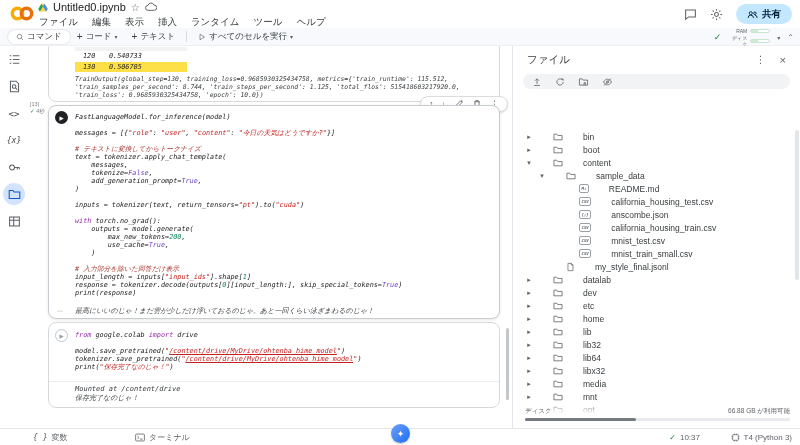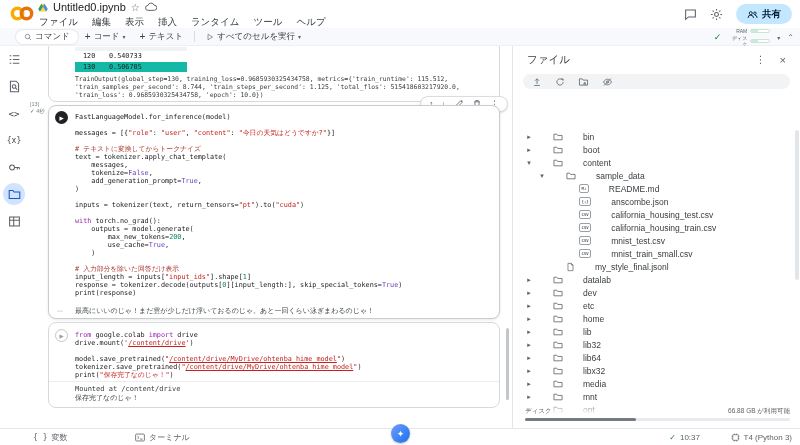--- a/index.html
+++ b/index.html
@@ -1,36 +1,36 @@
 <!DOCTYPE html>
 <html><head>
 <meta charset="utf-8">
 <style>
   * { margin:0; padding:0; box-sizing:border-box; }
   html,body { background:#fff; }
   .screen { position:relative; width:800px; height:445px; background:#fff; overflow:hidden;
             font-family:"Liberation Sans",sans-serif; color:#3c4043; }
-  .mono { font-family:"DejaVu Sans Mono","Liberation Mono",monospace; }
+  .mono { font-family:"DejaVu Sans Mono","Liberation Mono",monospace;font-style:italic; }
 
   
   .app-header { position:absolute; top:0; left:0; right:0; height:28px; background:#fff; }
   .logo { position:absolute; left:10px; top:5px; }
   .title-row { position:absolute; left:38px; top:1px; display:flex; align-items:center; gap:5px; }
   .nb-title { font-size:11px; color:#202124; }
   .star { font-size:10px; color:#5f6368; }
   .menu-row { position:absolute; left:32px; top:15px; display:flex; }
   .menu-item { font-size:9.5px; color:#3c4043; padding:1px 7px; border-radius:3px; cursor:pointer; }
   .hdr-right { position:absolute; right:8px; top:4px; display:flex; align-items:center; gap:13px; }
   .share-pill { display:flex; align-items:center; gap:4px; background:#c2e7ff; border-radius:11px;
                 height:20px; padding:0 11px; }
   .share-pill span { font-size:9.5px; color:#001d35; font-weight:bold; }
 
   
   .toolbar { position:absolute; top:28px; left:0; right:0; height:18px; background:#f7f9fc;
-             border-bottom:1px solid #eef0f3; display:flex; align-items:center; padding-left:16px; }
+             border-bottom:1px solid #eef0f3; display:flex; align-items:center; padding-left:8px; }
   .cmd-pill { display:flex; align-items:center; gap:3px; background:#fff; border-radius:9px;
               height:14px; padding:0 8px; font-size:8.5px; color:#3c4043; box-shadow:0 0 0 1px #e8eaed; }
   .tb-btn { display:flex; align-items:center; gap:3px; font-size:8.5px; color:#3c4043; padding:0 7px; height:14px; }
   .caret { font-size:6px; color:#5f6368; }
   .tb-div { width:1px; height:11px; background:#dadce0; margin:0 4px; }
   .tb-right { position:absolute; right:6px; top:0; height:18px; display:flex; align-items:center; gap:7px; }
   .ram-w { display:flex; flex-direction:column; gap:1px; }
   .ram-row { display:flex; align-items:center; gap:3px; }
   .ram-row em { font-style:normal; font-size:5px; color:#5f6368; width:19px; text-align:right; }
   .meter { width:20px; height:4px; border:1px solid #c9e7cf; border-radius:2px; background:#fff; position:relative; }
@@ -57,21 +57,21 @@
   .play { position:absolute; left:6px; width:13px; height:13px; border-radius:50%; display:flex;
           align-items:center; justify-content:center; cursor:pointer; }
   .play.dark { background:#202124; color:#fff; font-size:5.5px; }
   .play.light { border:1px solid #c2c6ca; color:#9aa0a6; font-size:5.5px; }
   .gutter { position:absolute; left:2px; width:18px; font-size:5.5px; color:#80868b; line-height:7px; }
   .cell-toolbar { position:absolute; display:flex; align-items:center; gap:8px; background:#fff;
           border:1px solid #dadce0; border-radius:8px; height:16px; padding:0 8px;
           box-shadow:0 1px 2px rgba(60,64,67,.18); color:#5f6368; font-size:9px; }
   .out-text { font-size:7px; color:#3c4043; }
   .loss-row { display:flex; font-size:6.8px; color:#202124; height:10.5px; align-items:center; width:112px; }
-  .loss-row.alt { background:#14b8a6; }
+  .loss-row.alt { background:#fde047; }
   .loss-row b { font-weight:normal; width:34px; padding-left:8px; }
   .nb-scroll { position:absolute; right:3px; top:282px; width:3px; height:72px; background:#c4c7ca; border-radius:2px; }
 
   
   .panel { position:absolute; right:0; top:46px; width:288px; bottom:17px; background:#fff; border-left:1px solid #e2e5e9; }
   .panel-hd { display:flex; align-items:center; padding:7px 14px 4px 14px; }
   .panel-hd h2 { font-size:10.5px; color:#3c4043; font-weight:normal; flex:1; }
   .panel-hd .hicons { display:flex; gap:14px; color:#5f6368; font-size:10px; }
   .panel-tb { margin:3px 10px; height:15px; background:#f1f3f4; border-radius:8px; display:flex;
               align-items:center; gap:13px; padding-left:9px; }
@@ -301,21 +301,20 @@
       <div style="position:absolute; left:0; right:0; top:200px;">
         <span style="position:absolute; left:8px; top:1px; font-size:6px; color:#5f6368;">⋯</span>
         <div class="mono out-text" style="position:absolute; left:26px; top:0;">最高にいいのじゃ！まだ雲が少しだけ浮いておるのじゃ。あと一回くらい泳ぎまわるのじゃ！</div>
       </div>
     </div>
 
     <div class="cell" style="top:276px; height:86px;padding-left:17px;">
       <div class="play light" style="top:6px;">▶</div>
       <div class="mono" id="code3" style="position:absolute; left:26px; top:8px; right:4px;">
           <div class="code-line"><span class="tok-k">from</span><span class="tok-p"> google.colab </span><span class="tok-k">import</span><span class="tok-p"> drive</span></div>
-          <div class="code-line"><span class="tok-p">drive.mount(</span><span class="tok-s">'</span><span class="tok-l">/content/drive</span><span class="tok-s">'</span><span class="tok-p">)</span></div>
           <div class="code-line">&nbsp;</div>
           <div class="code-line"><span class="tok-p">model.save_pretrained(</span><span class="tok-s">"</span><span class="tok-l">/content/drive/MyDrive/ohtenba_hime_model</span><span class="tok-s">"</span><span class="tok-p">)</span></div>
           <div class="code-line"><span class="tok-p">tokenizer.save_pretrained(</span><span class="tok-s">"</span><span class="tok-l">/content/drive/MyDrive/ohtenba_hime_model</span><span class="tok-s">"</span><span class="tok-p">)</span></div>
           <div class="code-line"><span class="tok-p">print(</span><span class="tok-s">"保存完了なのじゃ！"</span><span class="tok-p">)</span></div>
         </div>
       <div style="position:absolute; left:0; right:0; top:58px; border-top:1px solid #ebedef;"></div>
       <div class="mono out-text" style="position:absolute; left:26px; top:62px; line-height:9px;">
         <div>Mounted at /content/drive</div>
         <div>保存完了なのじゃ！</div>
       </div>
@@ -378,27 +377,27 @@
           </svg>
           <span class="lbl">sample_data</span>
         </div>
         <div class="tree-row" style="padding-left: 38px;">
           <span class="chev"></span>
           <span class="badge mono">M↓</span>
           <span class="lbl">README.md</span>
         </div>
         <div class="tree-row" style="padding-left: 38px;">
           <span class="chev"></span>
+          <span class="badge mono">CSV</span>
+          <span class="lbl">california_housing_test.csv</span>
+        </div>
+        <div class="tree-row" style="padding-left: 38px;">
+          <span class="chev"></span>
           <span class="badge mono">{;}</span>
           <span class="lbl">anscombe.json</span>
-        </div>
-        <div class="tree-row" style="padding-left: 38px;">
-          <span class="chev"></span>
-          <span class="badge mono">CSV</span>
-          <span class="lbl">california_housing_test.csv</span>
         </div>
         <div class="tree-row" style="padding-left: 38px;">
           <span class="chev"></span>
           <span class="badge mono">CSV</span>
           <span class="lbl">california_housing_train.csv</span>
         </div>
         <div class="tree-row" style="padding-left: 38px;">
           <span class="chev"></span>
           <span class="badge mono">CSV</span>
           <span class="lbl">mnist_test.csv</span>

